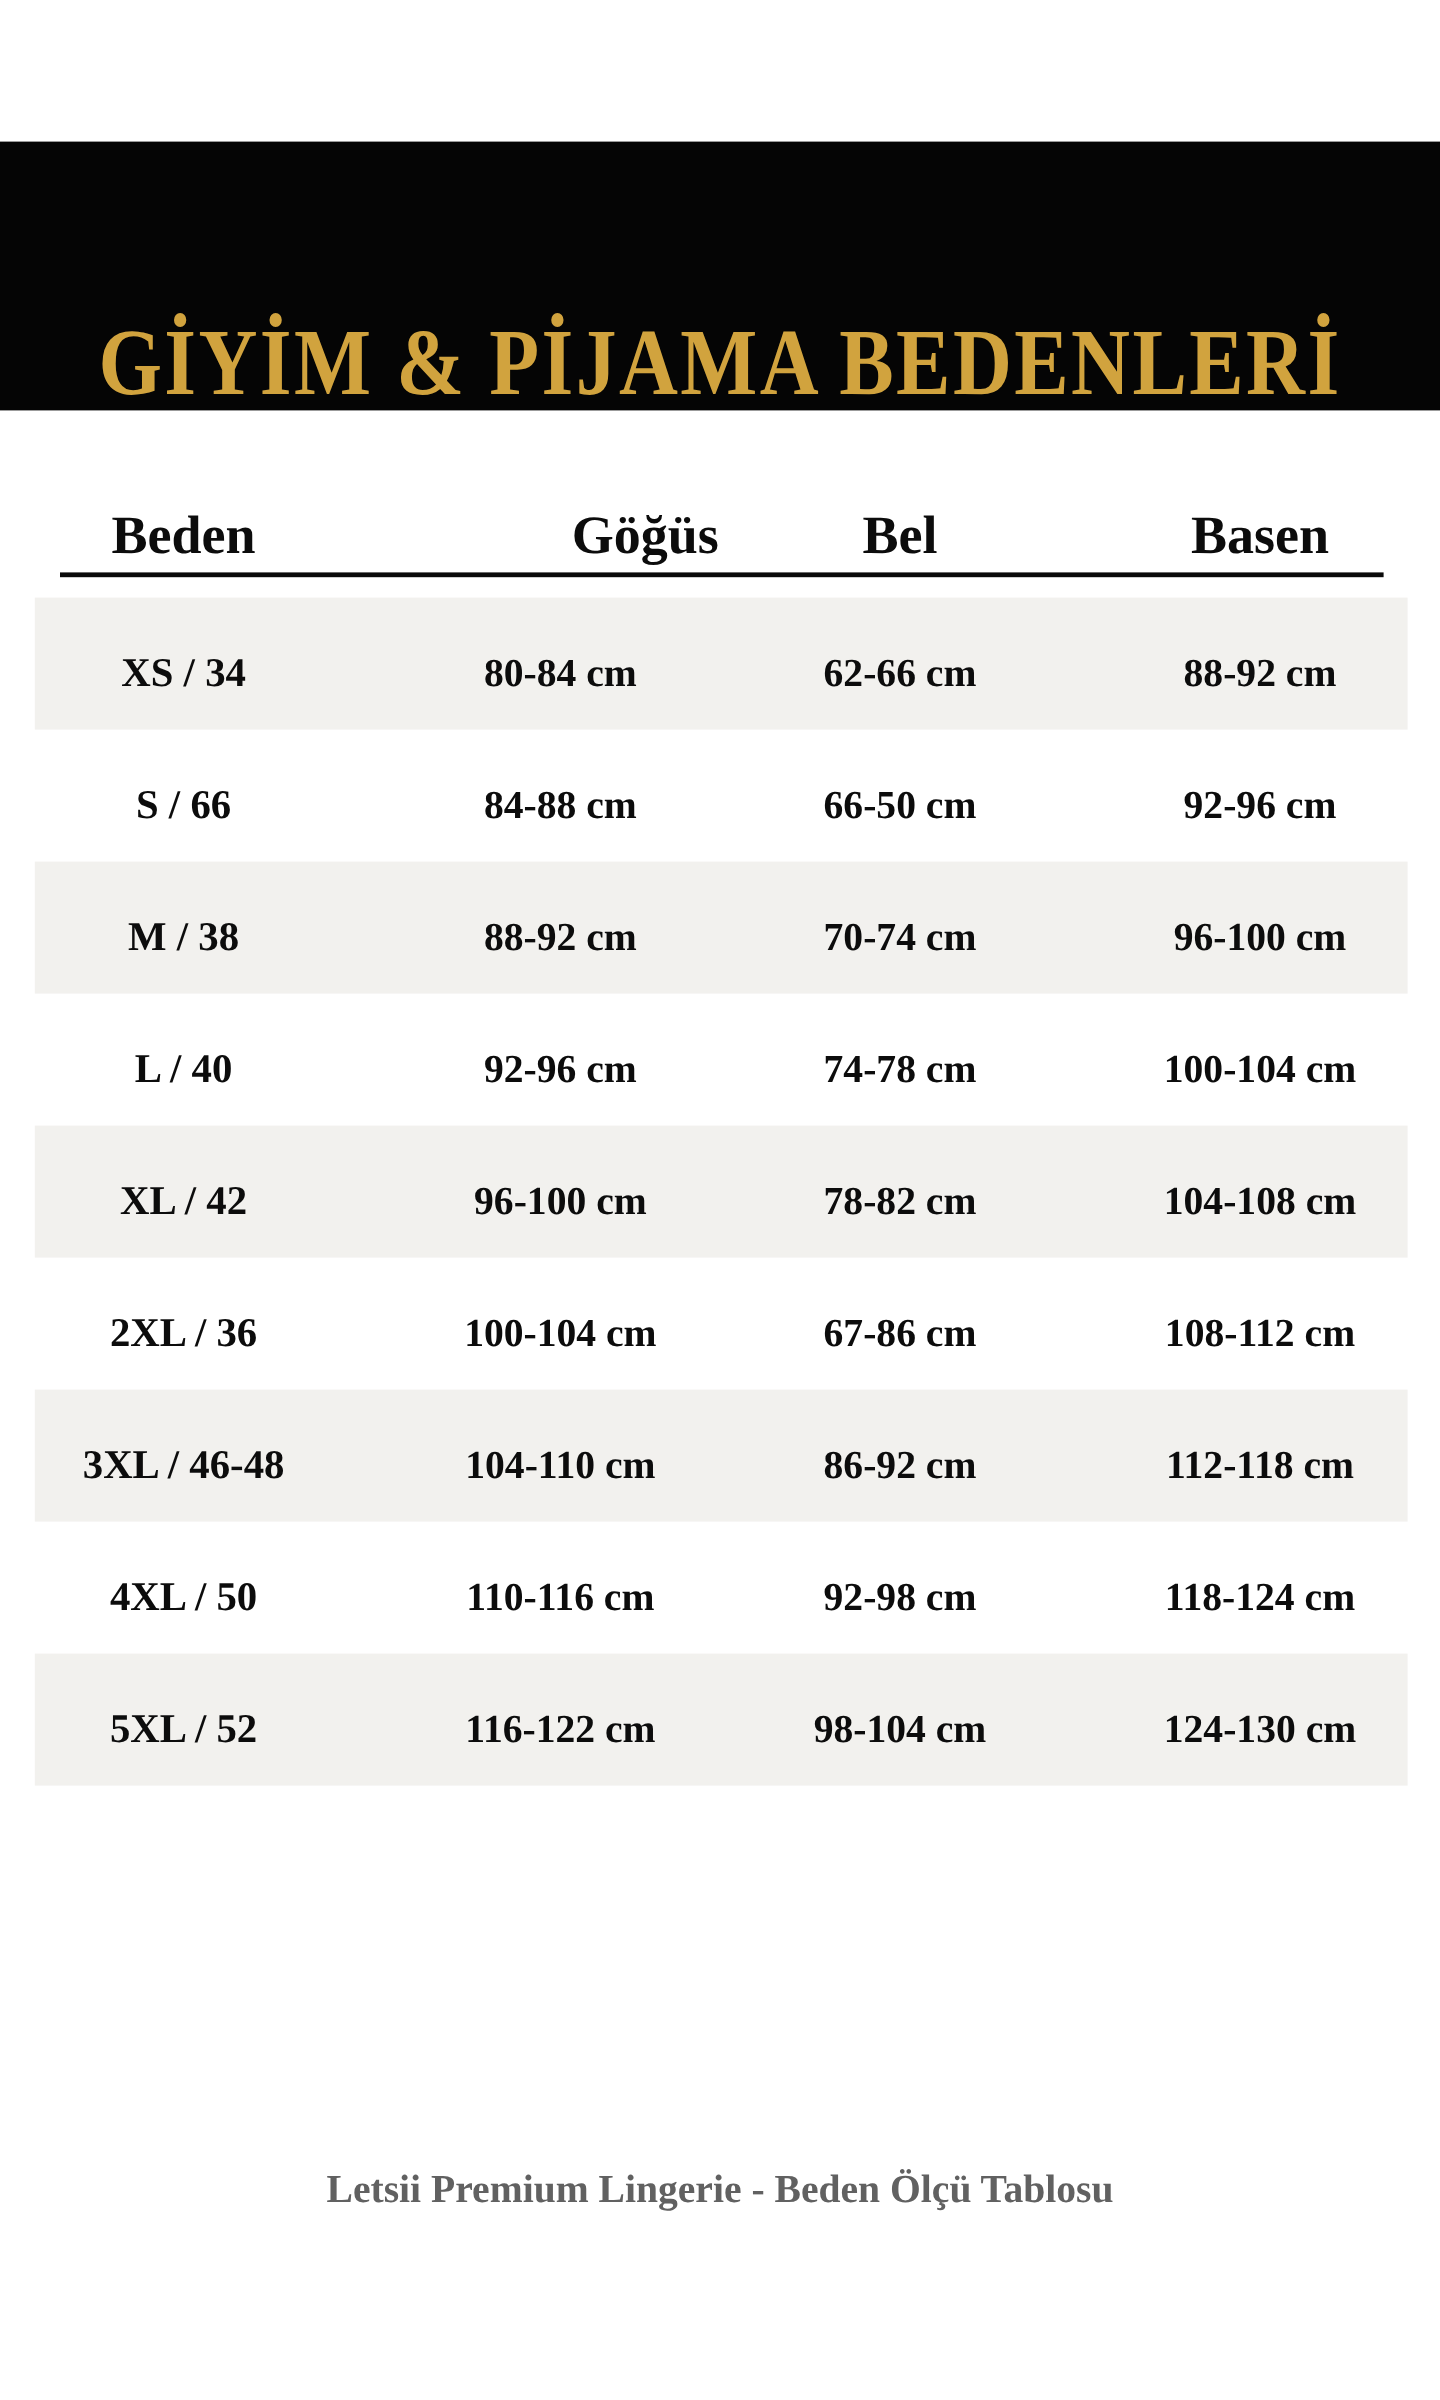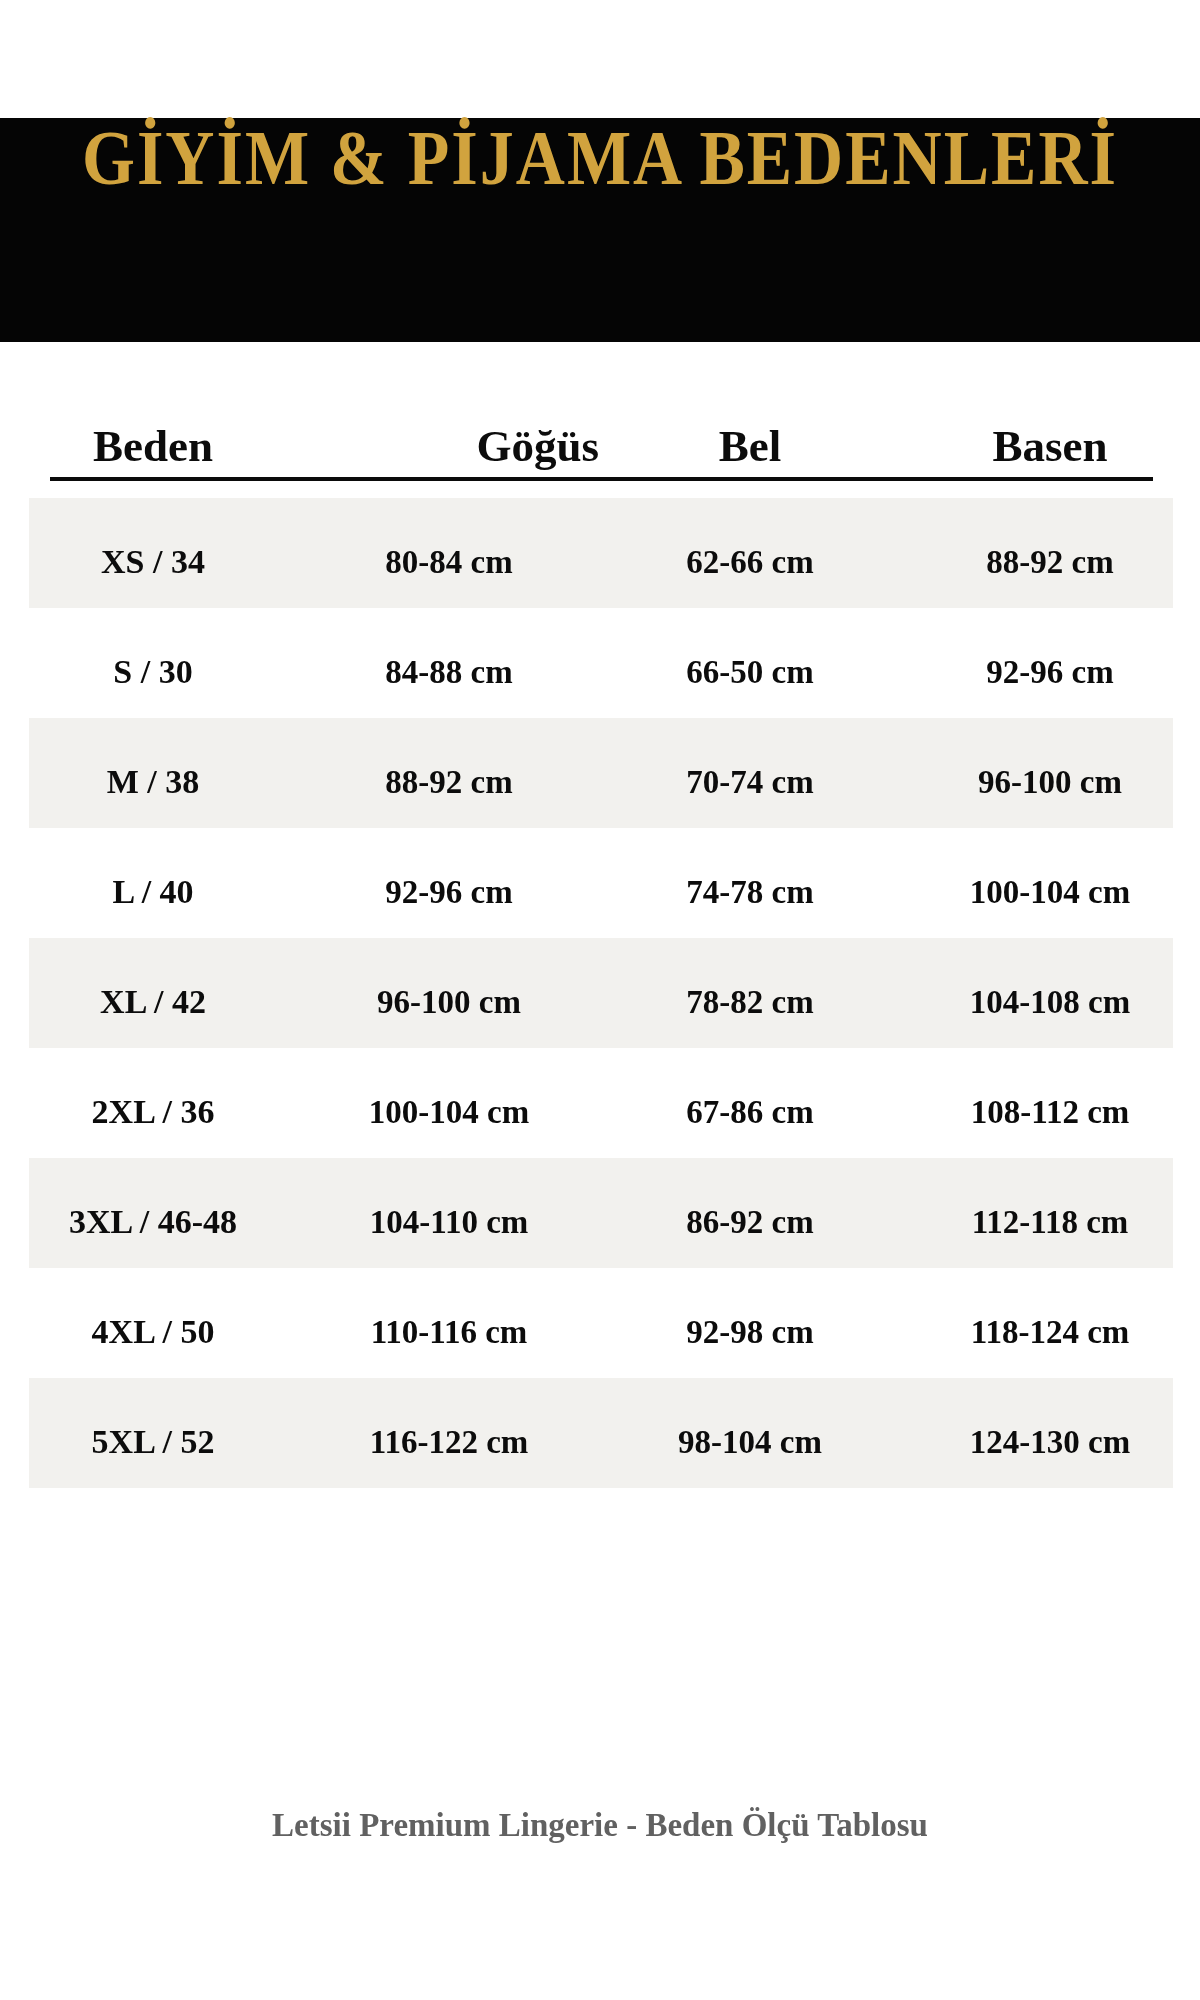--- a/index.html
+++ b/index.html
@@ -7,21 +7,21 @@
     width: 1200px; height: 2000px;
     position: relative;
     background: var(--page-bg, #fff);
     font-family: "Liberation Serif", serif;
     overflow: hidden;
   }
   .banner {
     position: absolute; left: 0; top: 118px;
     width: 1200px; height: 224px;
     background: var(--banner-bg, #000);
-    display: flex; align-items: flex-start; justify-content: center;
+    display: flex; align-items: flex-end; justify-content: center;
   }
   .title {
     margin: 0;
     font-size: 68px; font-weight: 700;
     letter-spacing: 2px; white-space: nowrap;
     color: var(--title-gold, #d1a33e);
     transform: scaleY(1.16);
   }
   .th {
     position: absolute; top: 421px; height: 50px; line-height: 50px;
@@ -44,21 +44,21 @@
   .tr:nth-child(odd) { background: var(--row-alt-bg, #f2f1ee); }
   .td {
     position: absolute; top: 0; height: 110px;
     display: flex; align-items: center; justify-content: center;
     font-size: 33px; font-weight: 700;
     color: var(--table-text, #0c0c0c);
     transform: translateY(9px);
     white-space: nowrap;
   }
   .col1 { left: 4px;   width: 240px; font-size: 34px; }
-  .col2 { left: 270px; width: 300px; font-family: Liberation Serif, serif; }
+  .col2 { left: 288px; width: 300px; font-family: Liberation Serif, serif; }
   .col3 { left: 571px; width: 300px; }
   .col4 { left: 871px; width: 300px; }
   .footer {
     position: absolute; left: 0; top: 1807px; width: 1200px;
     text-align: center;
     font-size: 33px; font-weight: 700;
     color: var(--footer-text, #616161);
   }
 </style>
 </head>
@@ -76,21 +76,21 @@
   <div class="rule"></div>
 
   <div class="tbody">
     <div class="tr">
       <div class="td col1">XS / 34</div>
       <div class="td col2">80-84 cm</div>
       <div class="td col3">62-66 cm</div>
       <div class="td col4">88-92 cm</div>
     </div>
     <div class="tr">
-      <div class="td col1">S / 30</div>
+      <div class="td col1">S / 66</div>
       <div class="td col2">84-88 cm</div>
       <div class="td col3">66-50 cm</div>
       <div class="td col4">92-96 cm</div>
     </div>
     <div class="tr">
       <div class="td col1">M / 38</div>
       <div class="td col2">88-92 cm</div>
       <div class="td col3">70-74 cm</div>
       <div class="td col4">96-100 cm</div>
     </div>

